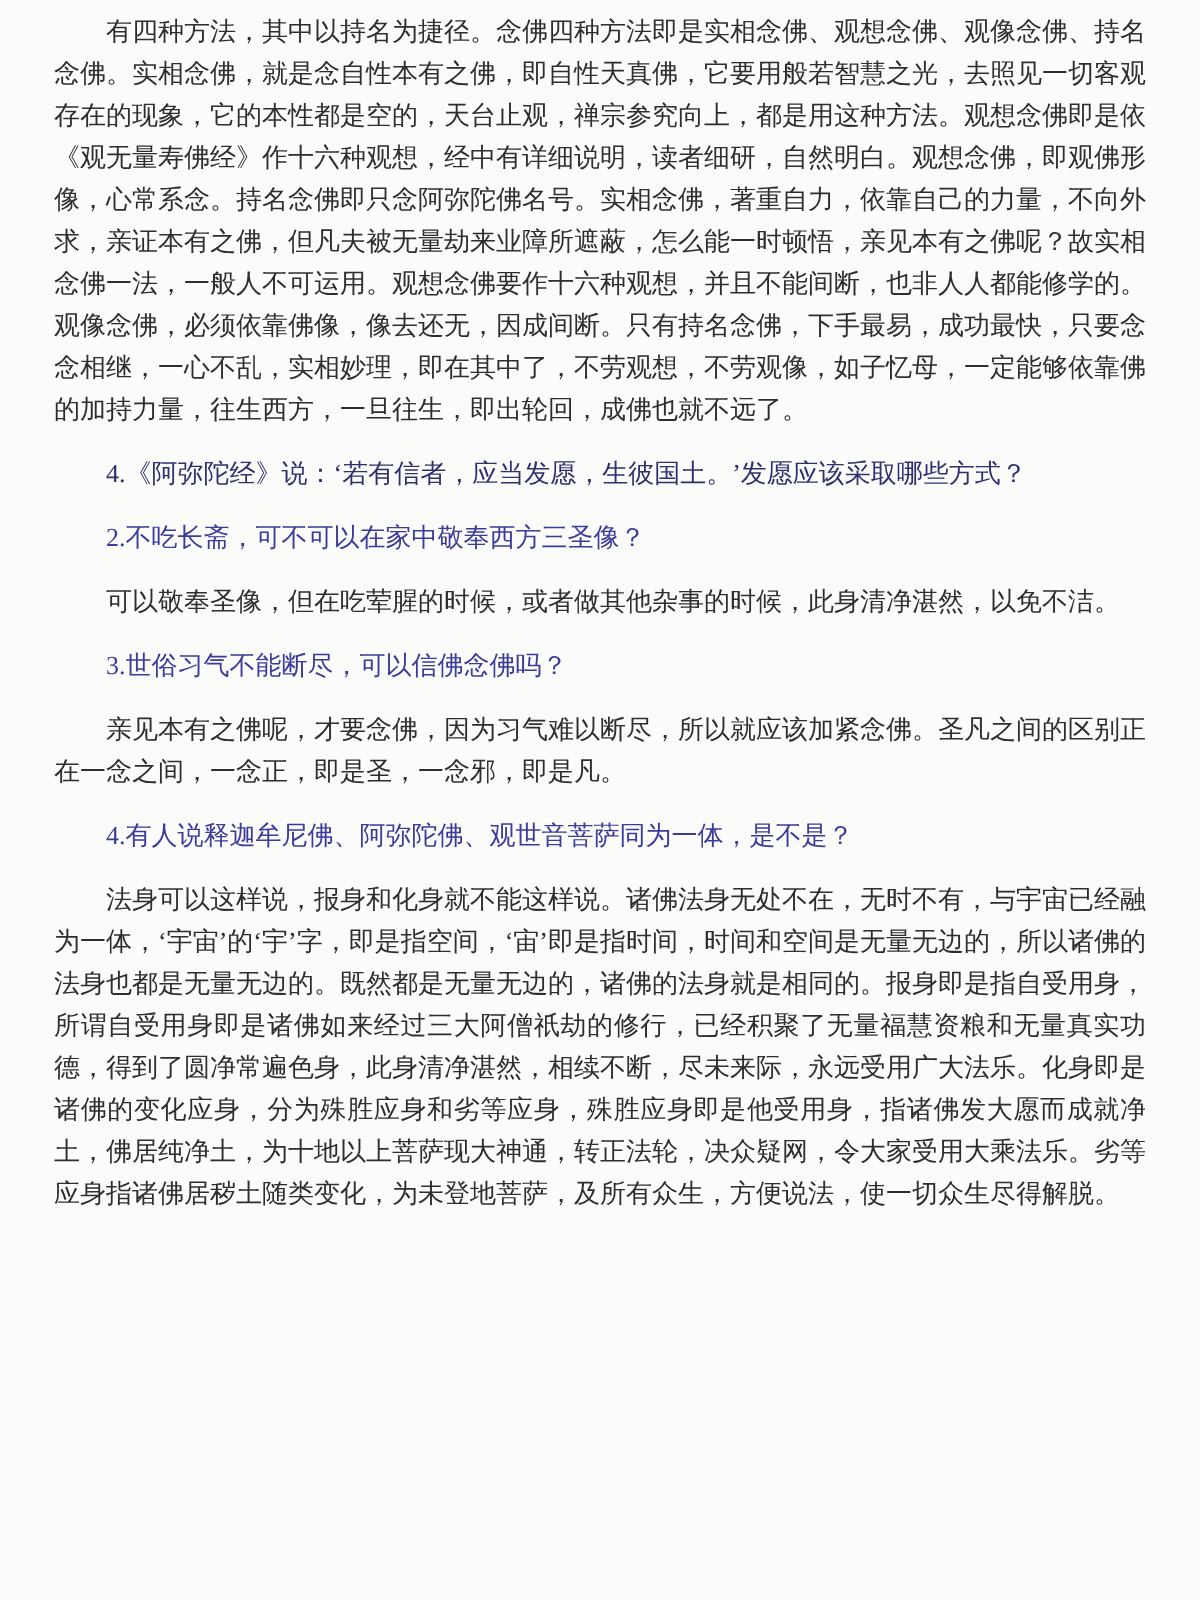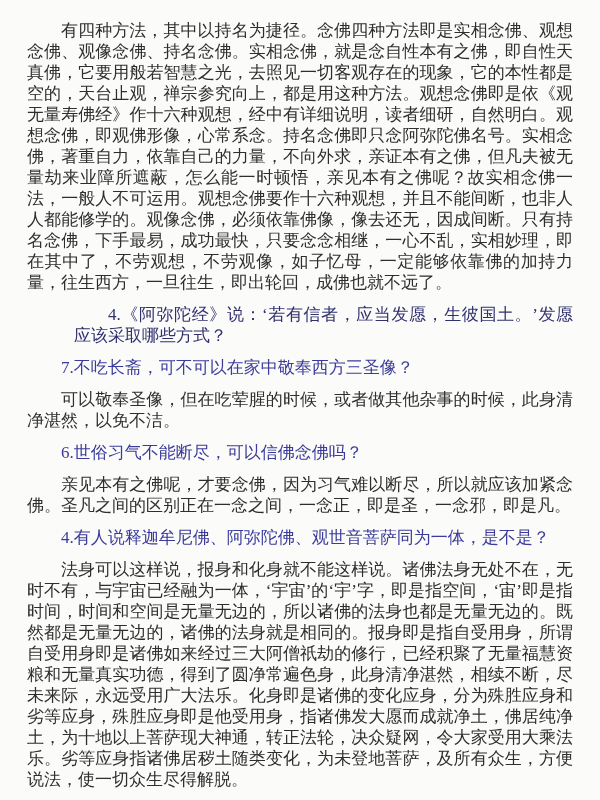--- a/index.html
+++ b/index.html
@@ -7,55 +7,54 @@
     padding: 0;
     background: #f9f9f8;
   }
   .page {
     position: relative;
     box-sizing: border-box;
     width: 600px;
     height: 800px;
     overflow: hidden;
     background: #fbfbfa;
-    padding: 20px 27px 0 27px;
+    padding: 5px 27px 0 27px;
     font-family: "Liberation Serif", "DejaVu Serif", serif;
-    font-size: 17px;
+    font-size: 13px;
     line-height: 21px;
     color: #2e2e2e;
     text-align: justify;
     text-justify: inter-ideograph;
   }
   .para {
     margin: 0;
     text-indent: 2em;
   }
   .question {
     margin: 11px 0;
     text-indent: 2em;
     color: #3b3b9b;
   }
   .question.q-dark {
     color: #30306e;
-    margin-left: 47px;
   }
 </style>
 </head>
 <body>
 
 <div class="page">
   <p class="para">有四种方法，其中以持名为捷径。念佛四种方法即是实相念佛、观想念佛、观像念佛、持名念佛。实相念佛，就是念自性本有之佛，即自性天真佛，它要用般若智慧之光，去照见一切客观存在的现象，它的本性都是空的，天台止观，禅宗参究向上，都是用这种方法。观想念佛即是依《观无量寿佛经》作十六种观想，经中有详细说明，读者细研，自然明白。观想念佛，即观佛形像，心常系念。持名念佛即只念阿弥陀佛名号。实相念佛，著重自力，依靠自己的力量，不向外求，亲证本有之佛，但凡夫被无量劫来业障所遮蔽，怎么能一时顿悟，亲见本有之佛呢？故实相念佛一法，一般人不可运用。观想念佛要作十六种观想，并且不能间断，也非人人都能修学的。观像念佛，必须依靠佛像，像去还无，因成间断。只有持名念佛，下手最易，成功最快，只要念念相继，一心不乱，实相妙理，即在其中了，不劳观想，不劳观像，如子忆母，一定能够依靠佛的加持力量，往生西方，一旦往生，即出轮回，成佛也就不远了。</p>
 
   <p class="question q-dark">4.《阿弥陀经》说：‘若有信者，应当发愿，生彼国土。’发愿应该采取哪些方式？</p>
 
 
-  <p class="question">7.不吃长斋，可不可以在家中敬奉西方三圣像？</p>
+  <p class="question">2.不吃长斋，可不可以在家中敬奉西方三圣像？</p>
 
   <p class="para">可以敬奉圣像，但在吃荤腥的时候，或者做其他杂事的时候，此身清净湛然，以免不洁。</p>
 
-  <p class="question">6.世俗习气不能断尽，可以信佛念佛吗？</p>
+  <p class="question">3.世俗习气不能断尽，可以信佛念佛吗？</p>
 
   <p class="para">亲见本有之佛呢，才要念佛，因为习气难以断尽，所以就应该加紧念佛。圣凡之间的区别正在一念之间，一念正，即是圣，一念邪，即是凡。</p>
 
   <p class="question">4.有人说释迦牟尼佛、阿弥陀佛、观世音菩萨同为一体，是不是？</p>
 
   <p class="para">法身可以这样说，报身和化身就不能这样说。诸佛法身无处不在，无时不有，与宇宙已经融为一体，‘宇宙’的‘宇’字，即是指空间，‘宙’即是指时间，时间和空间是无量无边的，所以诸佛的法身也都是无量无边的。既然都是无量无边的，诸佛的法身就是相同的。报身即是指自受用身，所谓自受用身即是诸佛如来经过三大阿僧祇劫的修行，已经积聚了无量福慧资粮和无量真实功德，得到了圆净常遍色身，此身清净湛然，相续不断，尽未来际，永远受用广大法乐。化身即是诸佛的变化应身，分为殊胜应身和劣等应身，殊胜应身即是他受用身，指诸佛发大愿而成就净土，佛居纯净土，为十地以上菩萨现大神通，转正法轮，决众疑网，令大家受用大乘法乐。劣等应身指诸佛居秽土随类变化，为未登地菩萨，及所有众生，方便说法，使一切众生尽得解脱。</p>
 </div>
 
 </body></html>

